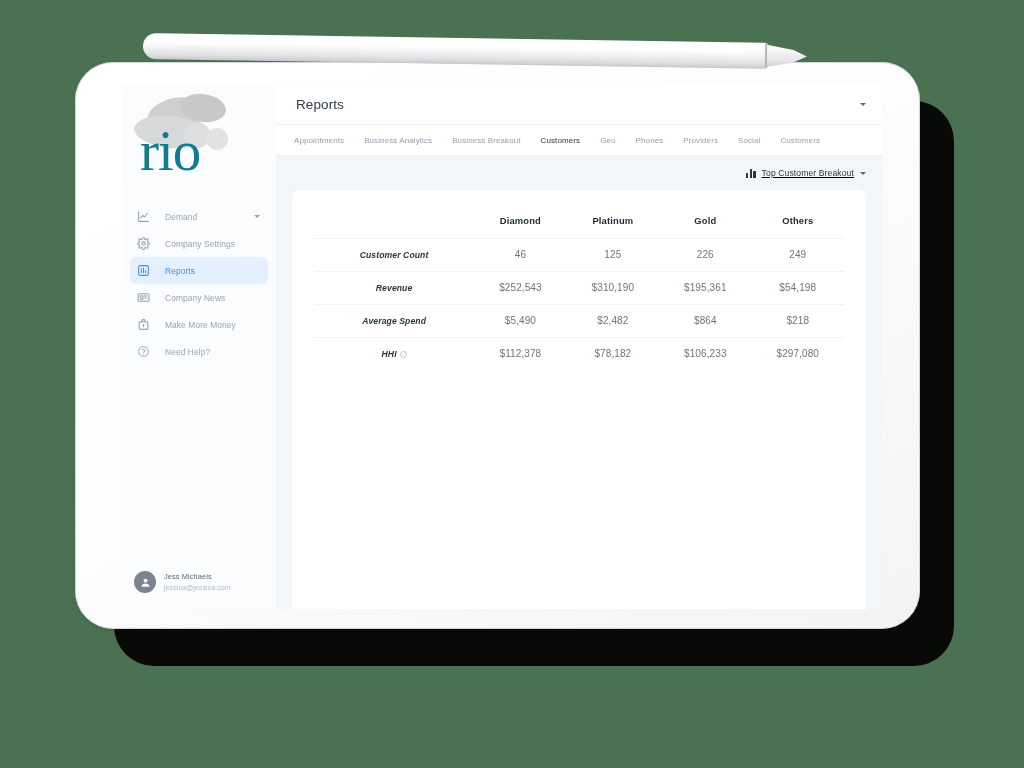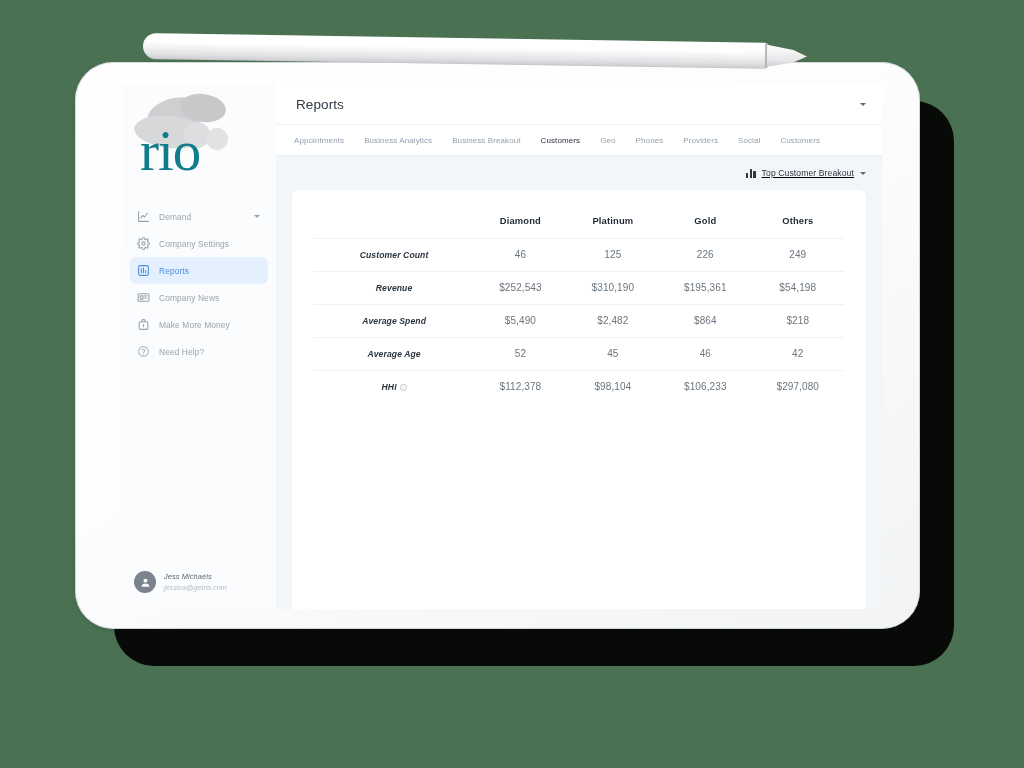--- a/index.html
+++ b/index.html
@@ -129,21 +129,21 @@
     font-size: 57px;
     line-height: 57px;
     letter-spacing: -1px;
     color: #107c8c;
   }
 
   .nav { padding: 2px 8px 0 8px; }
   .nav-item {
     display: flex;
     align-items: center;
-    gap: 9px;
+    gap: 15px;
     height: 27px;
     padding: 0 7px;
     border-radius: 6px;
     margin-bottom: 0;
     color: #9aa3ad;
     font-size: 8.4px;
     letter-spacing: 0.1px;
     white-space: nowrap;
   }
   .nav-item + .nav-item { margin-top: 0px; }
@@ -162,21 +162,20 @@
     margin-right: 1px;
   }
 
   .spacer { flex: 1; }
 
   .user {
     display: flex;
     align-items: center;
     gap: 8px;
     padding: 0 12px 16px 12px;
-    font-style: italic;
   }
   .avatar {
     width: 22px; height: 22px; flex: 0 0 22px;
     border-radius: 50%;
     background: #7b848e;
     display: flex; align-items: center; justify-content: center;
   }
   .avatar svg { width: 13px; height: 13px; fill: #fbfcfd; }
   .user-meta { min-width: 0; }
   .user-name {
@@ -419,21 +418,21 @@
 
       <div class="user">
         <span class="avatar">
           <svg viewBox="0 0 24 24">
               <circle cx="12" cy="8.5" r="3.6"></circle>
               <path d="M4.8 20c0-3.8 3.2-6 7.2-6s7.2 2.2 7.2 6z"></path>
             </svg>
         </span>
         <span class="user-meta">
           <span class="user-name" style="display:block">Jess Michaels</span>
-          <span class="user-email" style="display:block">jessica@getrio.com</span>
+          <span class="user-email" style="display:block">jessica@jessica.com</span>
         </span>
       </div>
 
     </aside>
 
     <section id="main">
 
       <div class="topbar">
         <span class="page-title">Reports</span>
         <span class="grow"></span>
@@ -501,32 +500,25 @@
             </tr>
 
             <tr>
               <td class="rowlabel">Average Spend</td>
               <td class="val">$5,490</td>
               <td class="val">$2,482</td>
               <td class="val">$864</td>
               <td class="val">$218</td>
             </tr>
 
-            <tr>
-              <td class="rowlabel">Average Age</td>
-              <td class="val">52</td>
-              <td class="val">45</td>
-              <td class="val">46</td>
-              <td class="val">42</td>
-            </tr>
 
             <tr>
               <td class="rowlabel"><span>HHI</span><span class="info-i">i</span></td>
               <td class="val">$112,378</td>
-              <td class="val">$98,104</td>
+              <td class="val">$78,182</td>
               <td class="val">$106,233</td>
               <td class="val">$297,080</td>
             </tr>
 
           </tbody>
         </table>
       </div>
 
     </section>
   </div>

